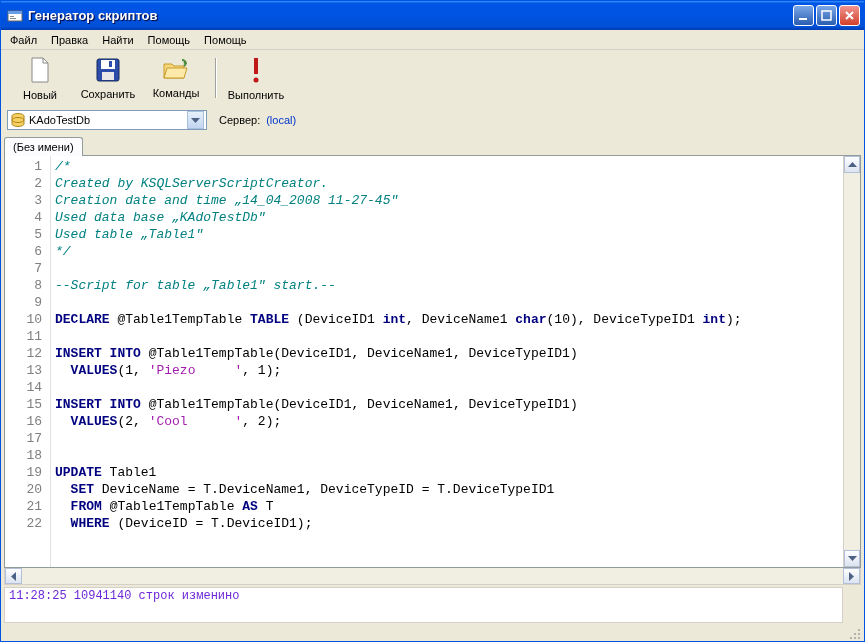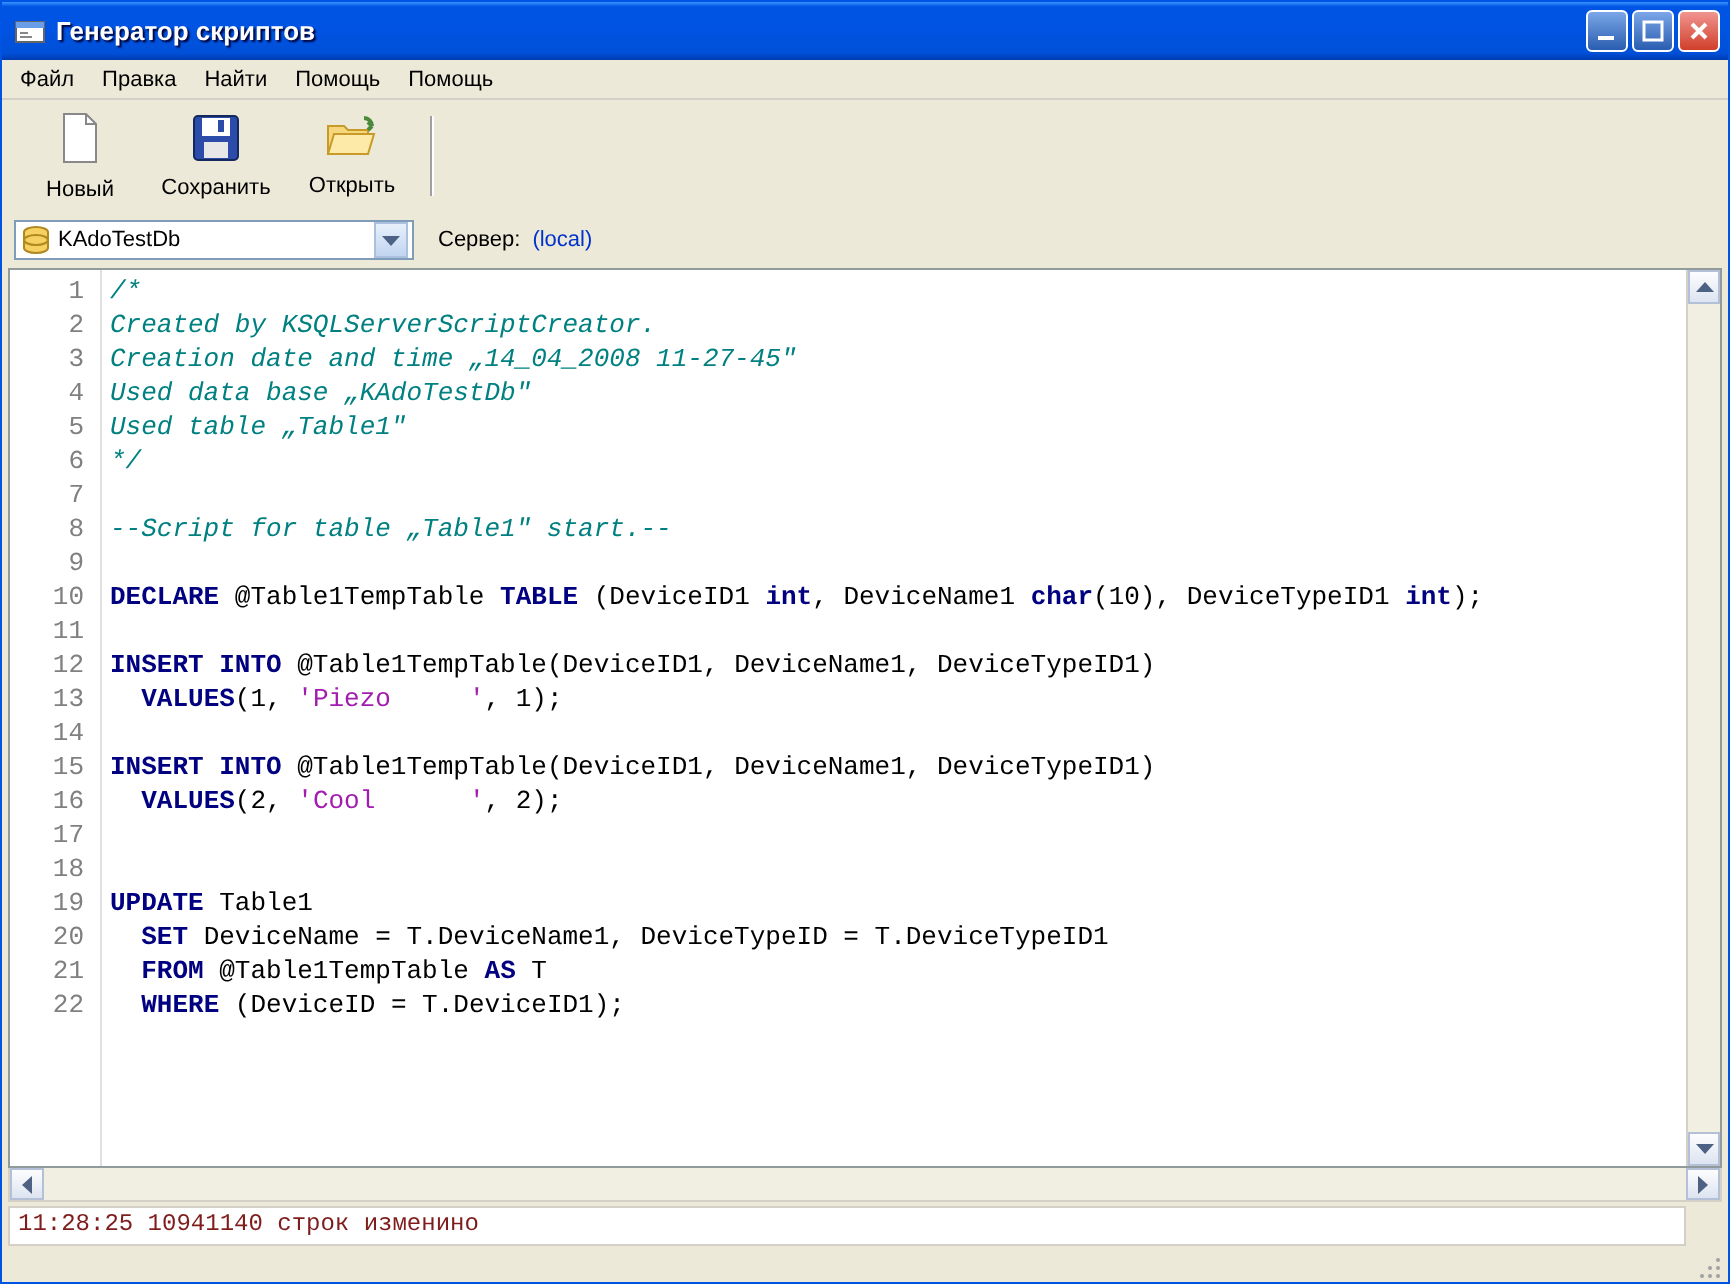--- a/index.html
+++ b/index.html
@@ -199,28 +199,28 @@
       background: #f1efe2;
       margin: 0 3px;
       display: flex;
       border: 1px solid #d4d0c8;
       border-top: none;
     }
     .hscroll .sbtn { width: 17px; height: 100%; }
     .hscroll .strack { flex: 1; }
 
     .status {
-      height: 20px;
+      height: 36px;
       background: #fff;
       margin: 2px 21px 0 3px;
       border: 1px solid #d4d0c8;
       padding: 1px 4px;
       font-family: 'Courier New', monospace;
       font-size: 12px;
-      color: #7f1d1d;
+      color: #6d28d9;
     }
     .bottom-strip {
       height: 18px;
       background: #ece9d8;
       display: flex;
       justify-content: flex-end;
       align-items: flex-end;
       padding-right: 2px;
     }
     .grip {
@@ -297,23 +297,32 @@
     </div>
     <div class="toolbtn">
       <span>
         <svg width="28" height="24" viewBox="0 0 28 24">
             <path d="M2 6 h8 l2 2 h10 v12 h-20 z" fill="#f7d77c" stroke="#c89a2a"></path>
             <path d="M5 10 h20 l-3 10 h-20 z" fill="#fde9a8" stroke="#c89a2a"></path>
             <path d="M20 2 a4 4 0 0 1 4 4" fill="none" stroke="#4a8a3a" stroke-width="2"></path>
             <path d="M24 6 l-2 -2 m2 2 l-2 2" stroke="#4a8a3a" stroke-width="2" fill="none"></path>
           </svg>
       </span>
-      <span class="tlabel">Открыть</span>
+      <span class="tlabel">Команды</span>
     </div>
     <div class="sep"></div>
+    <div class="toolbtn">
+      <span>
+        <svg width="10" height="28" viewBox="0 0 10 28">
+            <rect x="3" y="2" width="4" height="16" fill="#c01818"></rect>
+            <circle cx="5" cy="24" r="2.5" fill="#c01818"></circle>
+          </svg>
+      </span>
+      <span class="tlabel">Выполнить</span>
+    </div>
   </div>
 
   <div class="dbbar">
     <div class="dbselect">
       <span class="dbicon">
         <svg width="16" height="16" viewBox="0 0 16 16">
             <ellipse cx="8" cy="4" rx="6" ry="2.5" fill="#f6d060" stroke="#b08820"></ellipse>
             <path d="M2 4 v8 a6 2.5 0 0 0 12 0 v-8" fill="#f6d060" stroke="#b08820"></path>
             <ellipse cx="8" cy="8" rx="6" ry="2.5" fill="none" stroke="#b08820"></ellipse>
           </svg>
@@ -322,20 +331,23 @@
       <div class="ddown">
         <svg width="9" height="5" viewBox="0 0 9 5">
             <path d="M0 0 L4.5 5 L9 0 z" fill="#4d6185"></path>
           </svg>
       </div>
     </div>
     <span class="srvlabel">Сервер:</span>
     <span class="srvval">(local)</span>
   </div>
 
+  <div class="tabs">
+    <div class="tab">(Без имени)</div>
+  </div>
 
   <div class="editor-wrap">
     <div class="gutter" id="gutter">
         <div>1</div>
         <div>2</div>
         <div>3</div>
         <div>4</div>
         <div>5</div>
         <div>6</div>
         <div>7</div>

